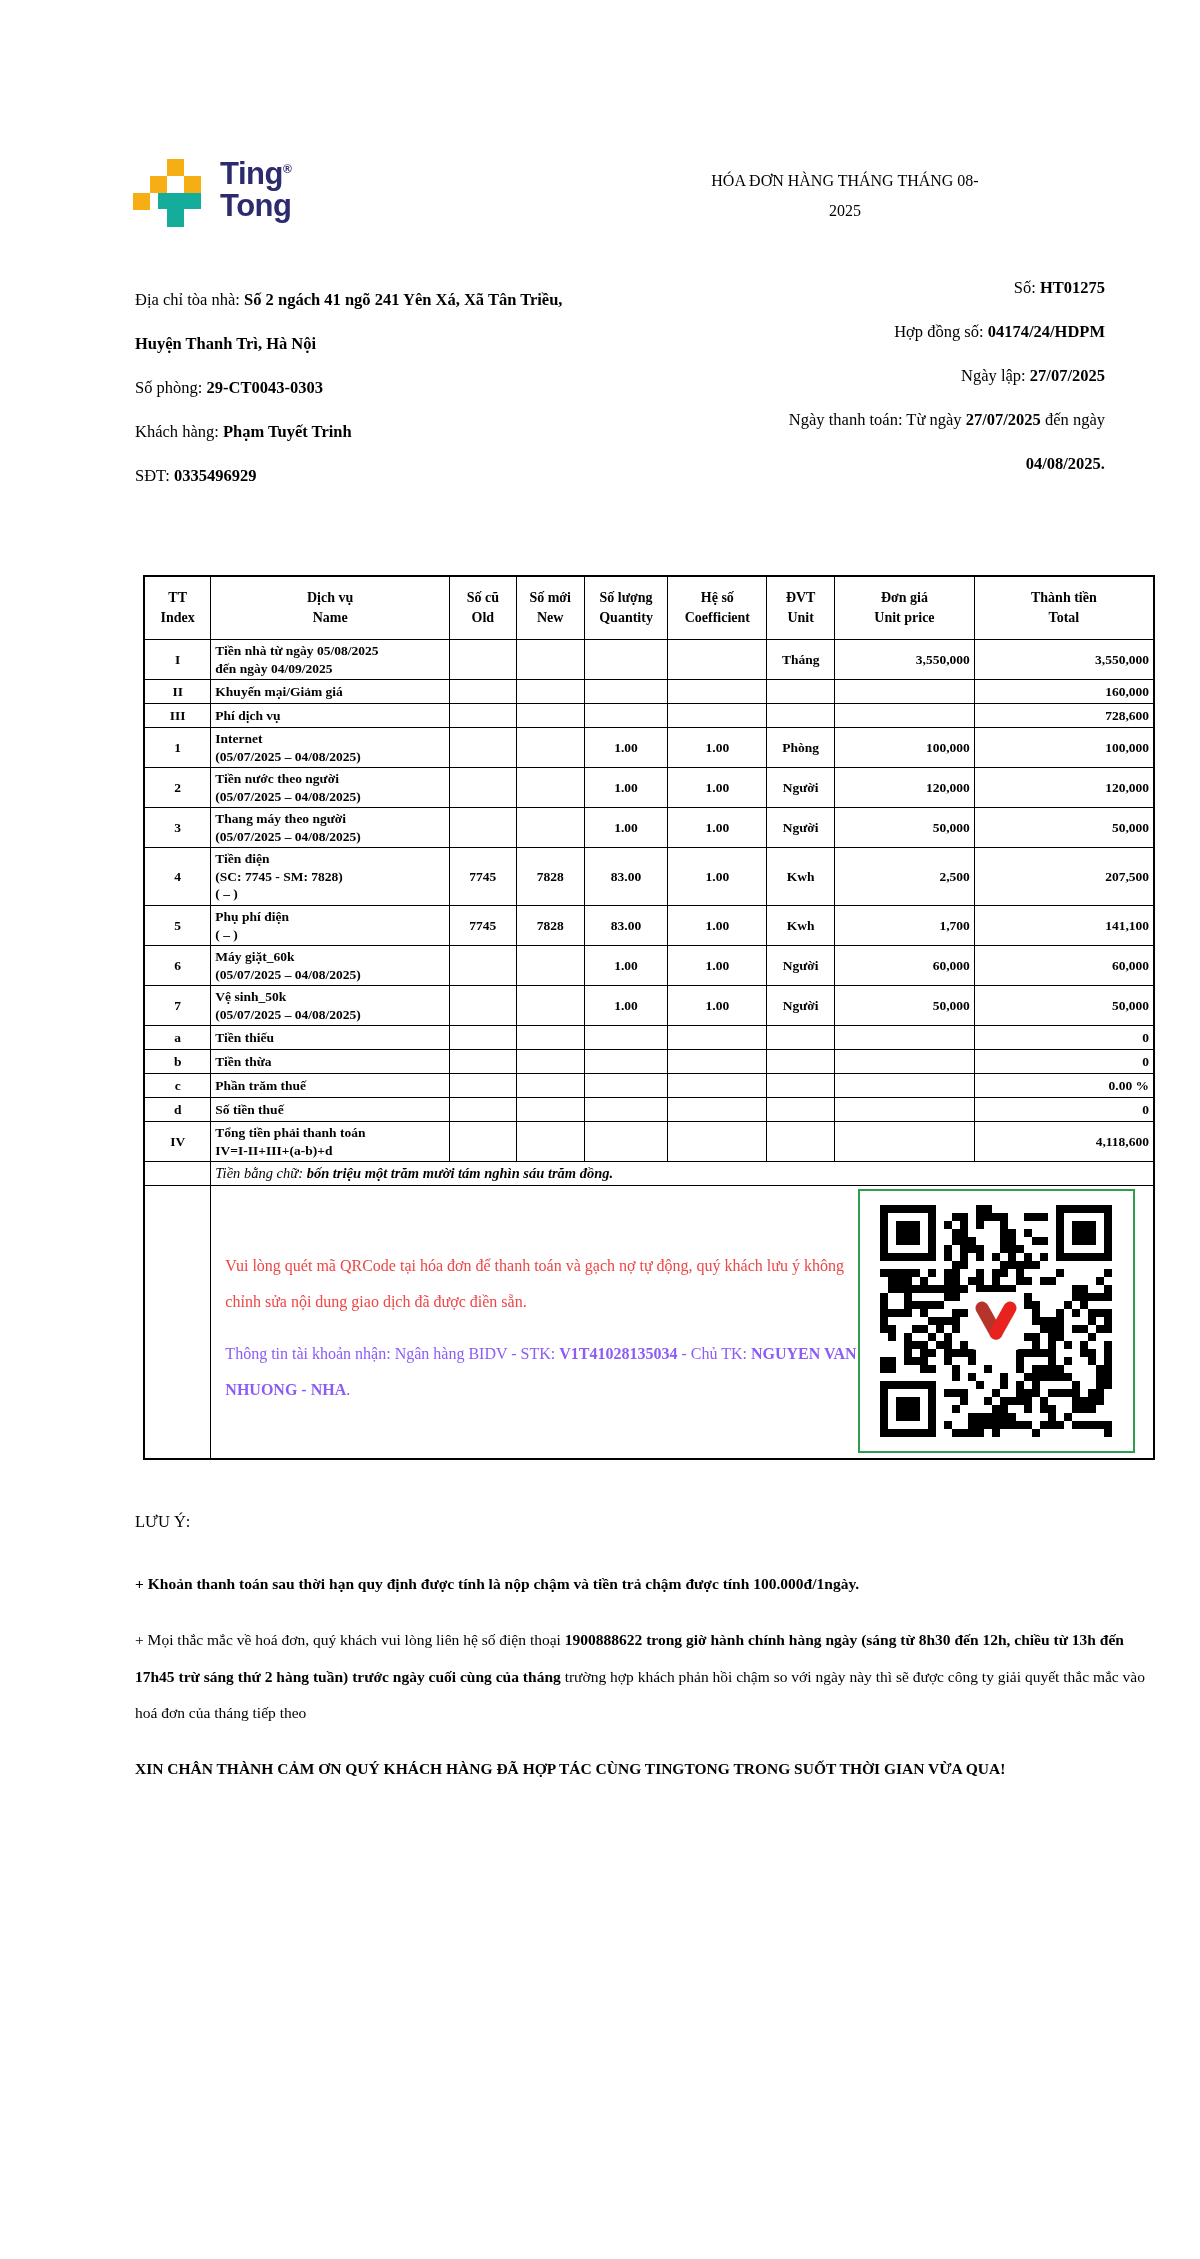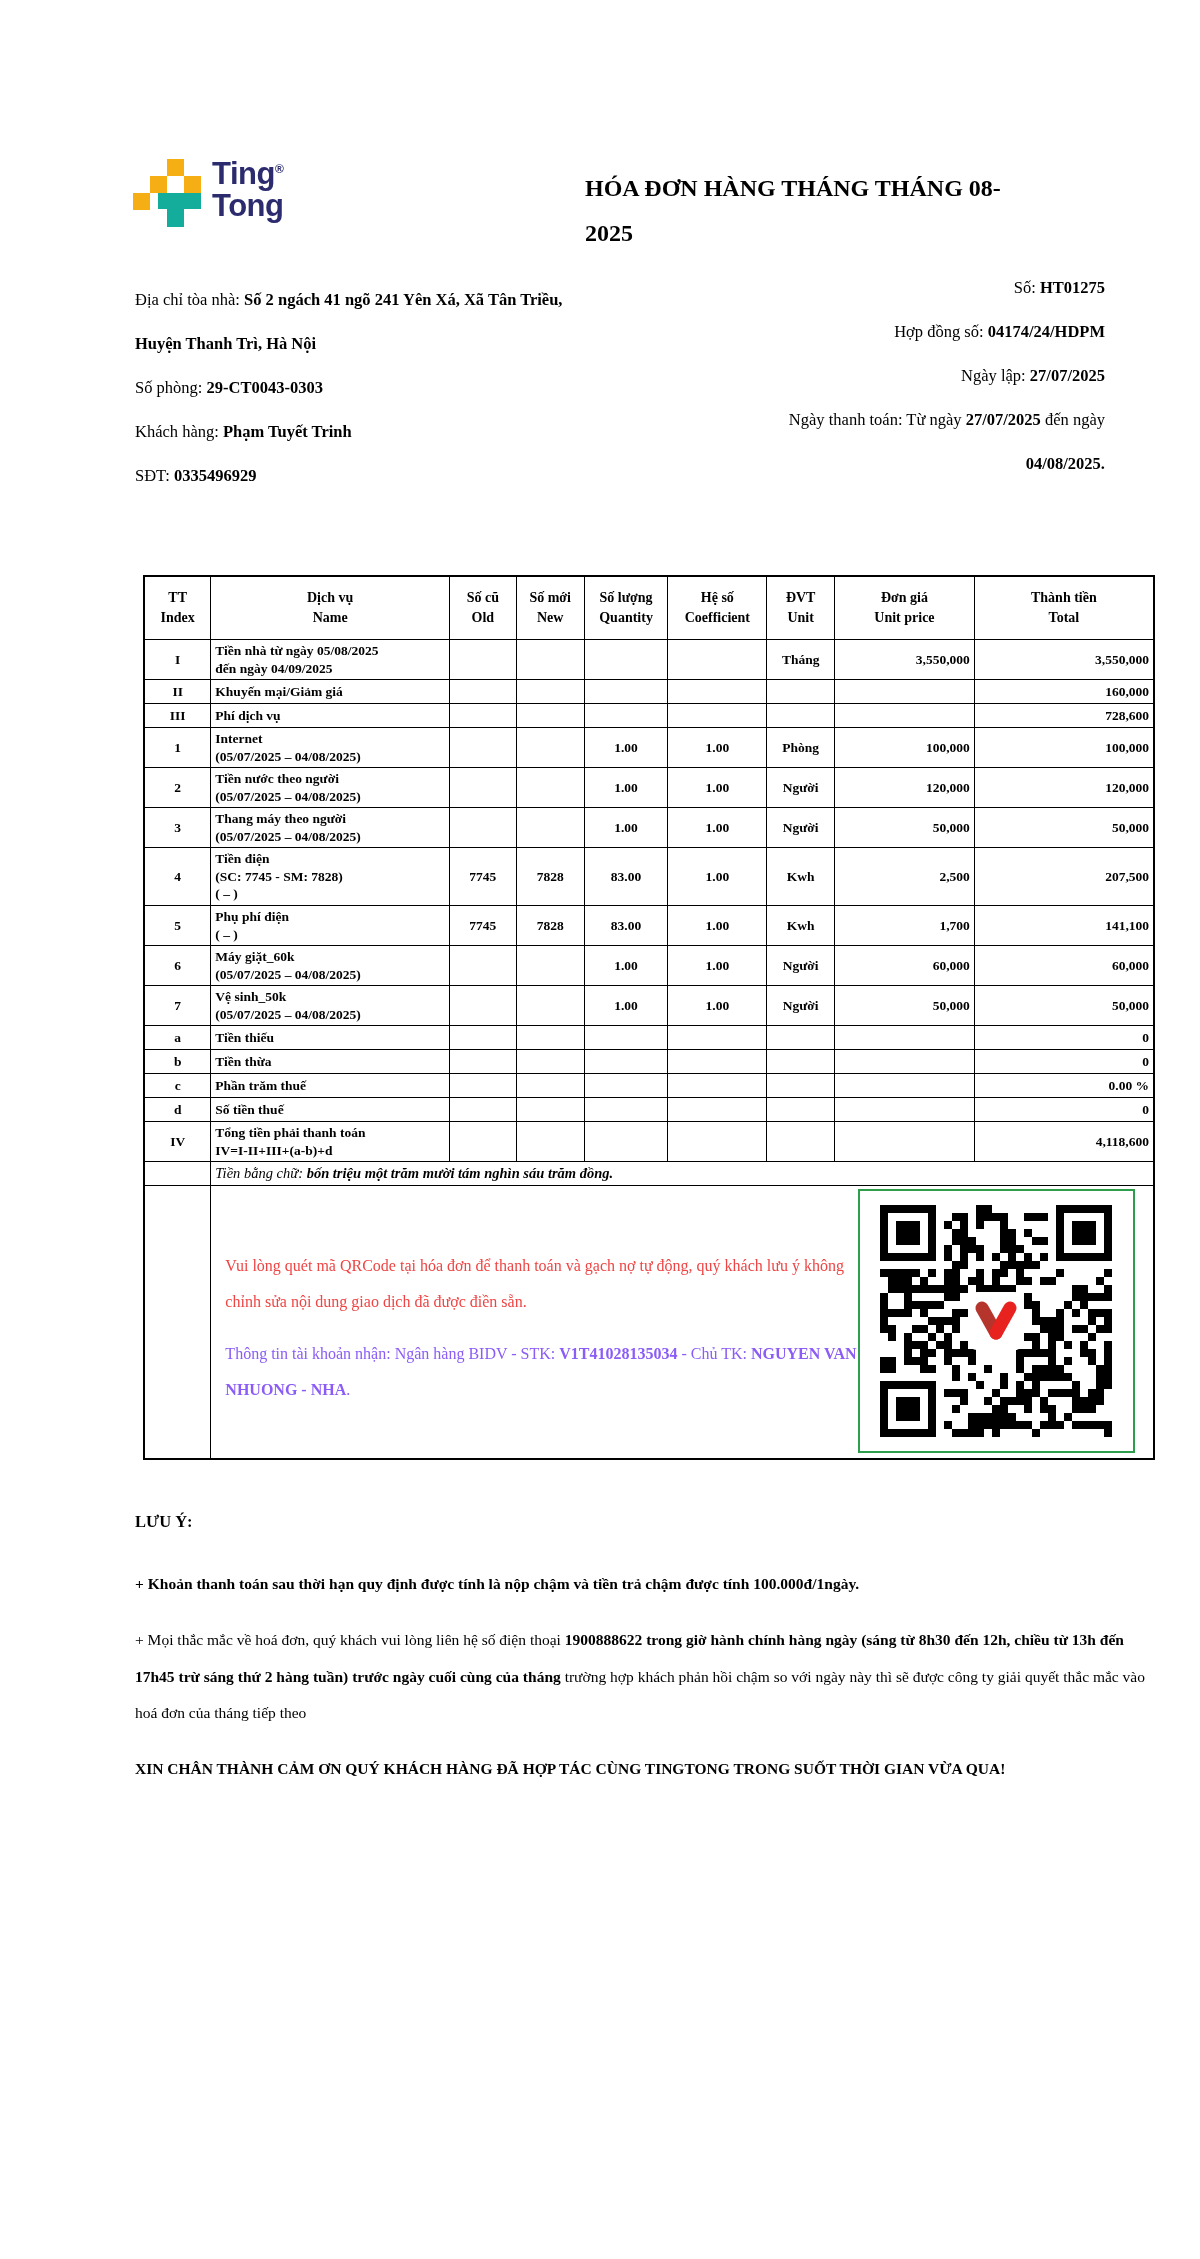--- a/index.html
+++ b/index.html
@@ -4,27 +4,27 @@
 <style>
   html,body{margin:0;padding:0;}
   body{
     width:1200px;height:2259px;background:#ffffff;position:relative;
     font-family:"Liberation Serif",serif;color:#000;
     -webkit-font-smoothing:antialiased;
   }
   .page{position:absolute;inset:0;overflow:hidden;}
 
   
-  .logo{position:absolute;left:133px;top:158px;display:flex;gap:11px;align-items:flex-start;}
+  .logo{position:absolute;left:133px;top:158px;display:flex;gap:19px;align-items:flex-start;}
   .logo-icon{width:68px;height:70px;display:block;}
   .logo-text{font-family:"Liberation Sans",sans-serif;font-weight:bold;color:#2b2b6e;
     font-size:31px;line-height:1.04;letter-spacing:-0.5px;}
   .logo-text .reg{font-size:12px;vertical-align:super;letter-spacing:0;}
-  .title{position:absolute;left:585px;top:166px;width:520px;text-align:left;
-    font-weight:bold;font-size:24px;line-height:1.86;}
+  .title{position:absolute;left:585px;top:166px;width:520px;text-align:center;
+    font-weight:normal;font-size:16px;line-height:1.86;}
 
   
   .info{position:absolute;top:266px;left:135px;width:970px;}
   .info p{margin:0;font-size:16.5px;line-height:44px;white-space:nowrap;}
   .info-left{position:absolute;left:0;top:12px;}
   .info-right{position:absolute;right:0;top:0;text-align:right;}
   .b{font-weight:bold;}
   .i{font-style:italic;}
 
   
@@ -45,21 +45,21 @@
   .qr-row td{padding:0;}
   .pay-flex{display:flex;height:272px;}
   .pay-text{width:648px;padding:62px 0 0 14px;box-sizing:border-box;}
   .red-note{color:#ef4444;font-weight:normal;font-size:16px;line-height:2.25;margin:0;white-space:normal;}
   .bank-info{color:#8b5cf6;font-weight:normal;font-size:16px;line-height:2.25;margin:16px 0 0;white-space:normal;}
   .qr-box{margin-left:auto;margin-right:18px;margin-top:3px;width:274px;height:260px;
     border:2px solid #2e9e4c;background:#fff;display:flex;align-items:center;justify-content:center;}
 
   
   .notes{position:absolute;left:135px;top:1503px;width:1014px;font-size:15.5px;}
-  .notes .note-head{font-weight:bold;font-size:16.5px;margin:0 0 24px;}
+  .notes .note-head{font-weight:normal;font-size:16.5px;margin:0 0 24px;}
   .notes p{margin:0 0 20px;line-height:2.35;}
   .notes p:last-child{margin-bottom:0;}
 </style>
 </head>
 <body>
 
 <div class="page">
 
   <div class="logo">
     <svg class="logo-icon" viewBox="0 0 68 68" xmlns="http://www.w3.org/2000/svg">

